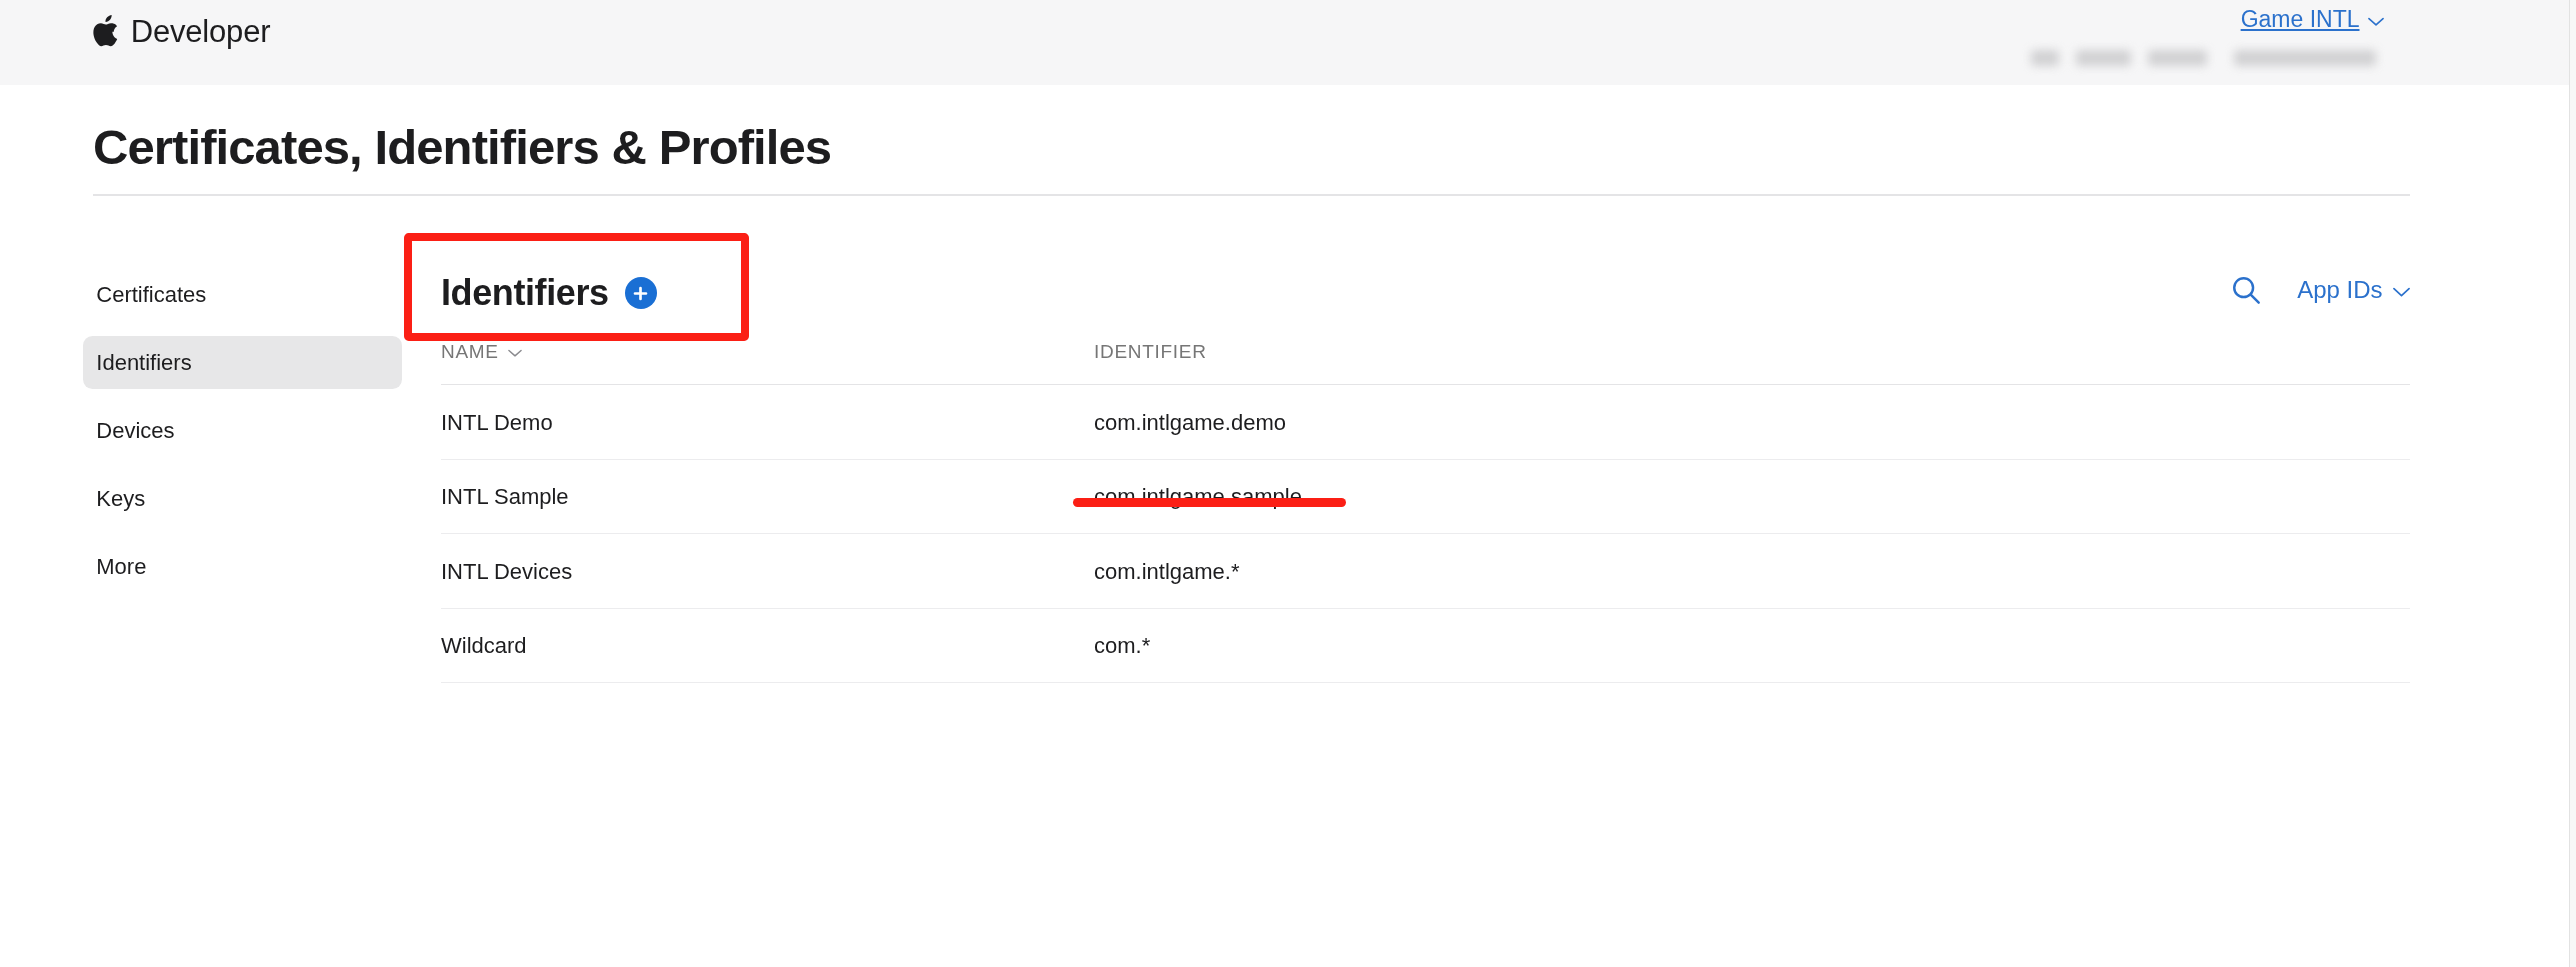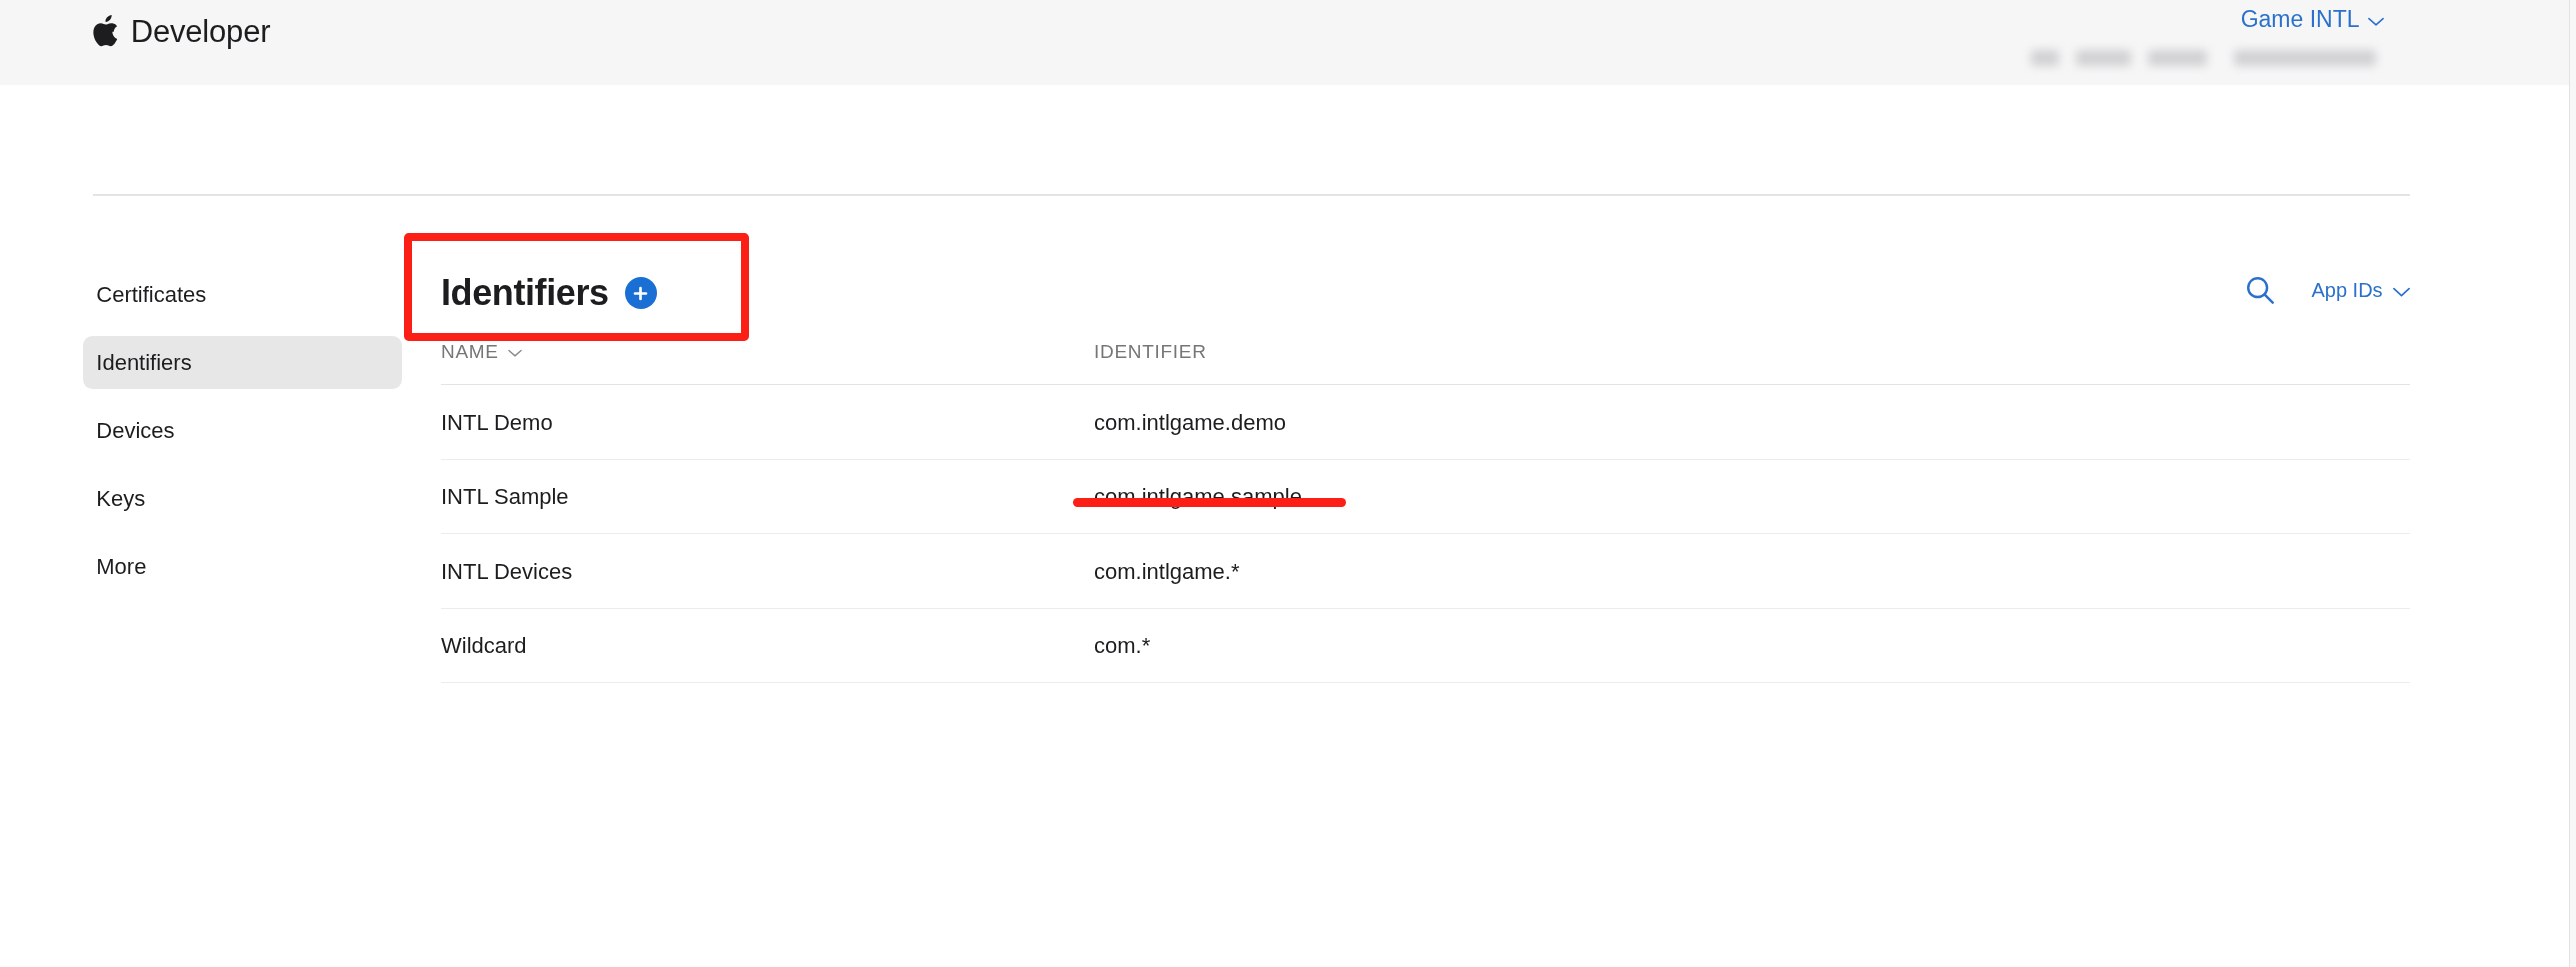--- a/index.html
+++ b/index.html
@@ -70,20 +70,21 @@
     position: absolute;
     top: 3.8px;
     right: 185px;
     display: flex;
     align-items: center;
     gap: 8.5px;
     height: 32px;
     color: #2b71cc;
     font-size: 23px;
     cursor: pointer;
+    text-decoration: underline;
   }
 
   .team-menu .chev {
     display: block;
     width: 16px;
     height: 9.5px;
     margin-top: 3.8px;
   }
 
   .account-redacted {
@@ -215,21 +216,21 @@
     align-items: center;
     justify-content: center;
     cursor: pointer;
   }
 
   .filter-menu {
     display: flex;
     align-items: center;
     gap: 10.4px;
     color: #2b71cc;
-    font-size: 20px;
+    font-size: 24px;
     cursor: pointer;
   }
   .filter-menu .chev {
     display: block;
     width: 17px;
     height: 10.4px;
     margin-top: 3.8px;
   }
 
   
@@ -331,20 +332,21 @@
     <div class="account-redacted">
       <span class="blob b1"></span>
       <span class="blob b2"></span>
       <span class="blob b3"></span>
       <span class="blob b4"></span>
     </div>
   </div>
 
   <div class="page-edge-strip"></div>
 
+  <h1 class="page-title">Certificates, Identifiers &amp; Profiles</h1>
   <div class="title-rule"></div>
 
   <nav class="sidebar">
     <div class="side-item">
       <span>Certificates</span>
     </div>
     <div class="side-item is-active">
       <span>Identifiers</span>
     </div>
     <div class="side-item">

